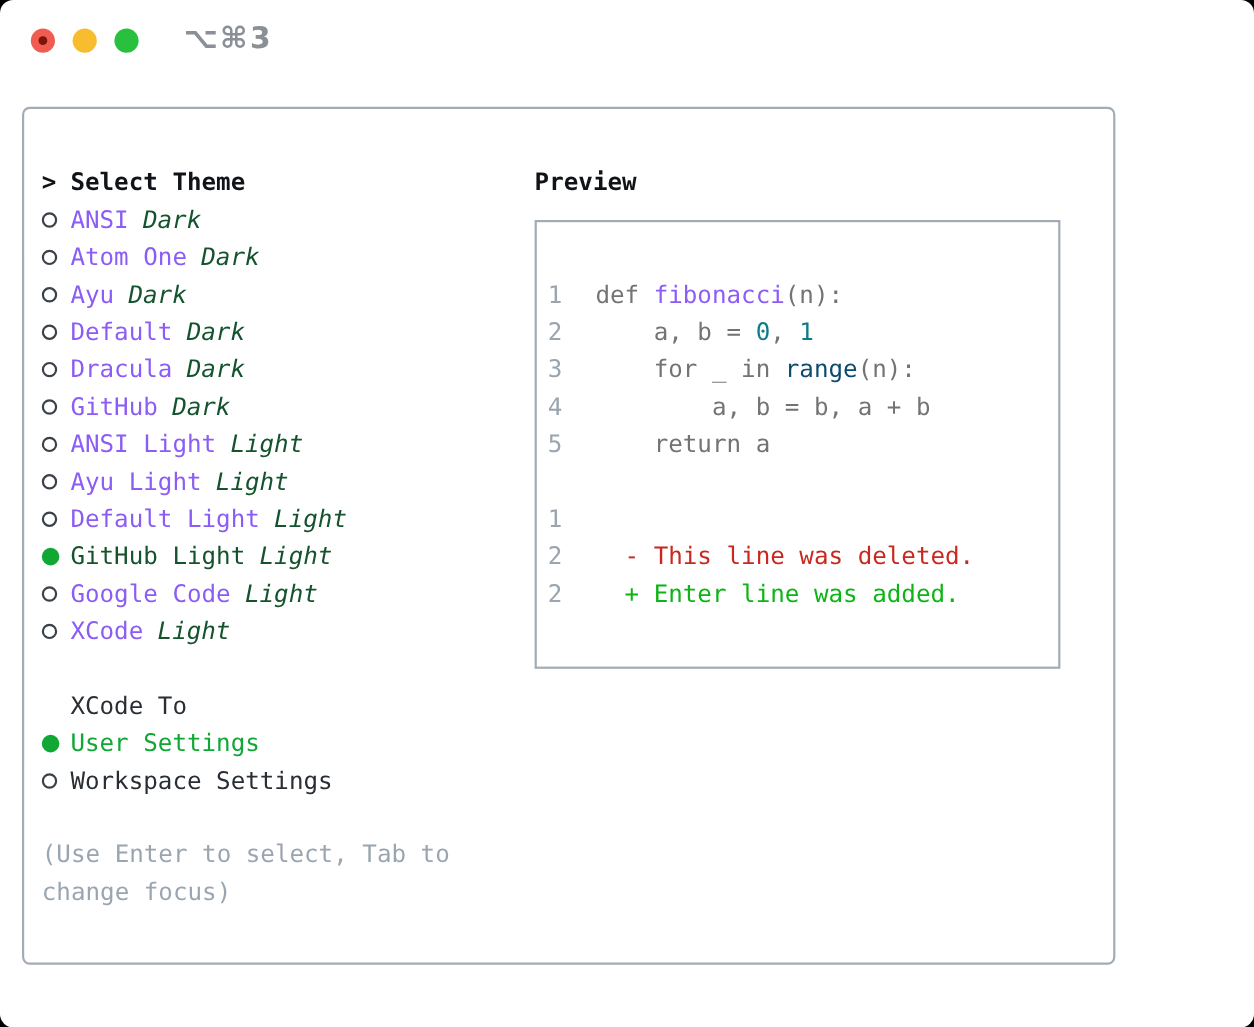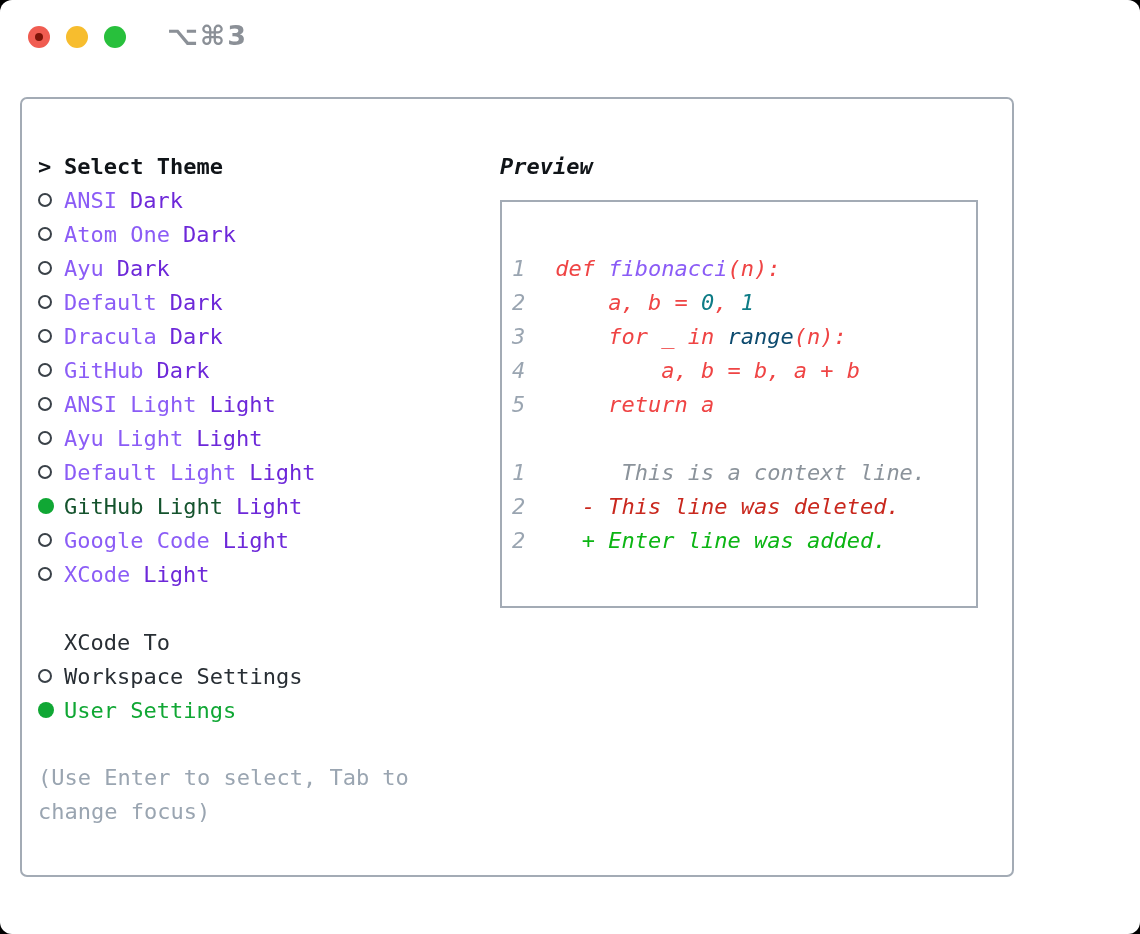--- a/index.html
+++ b/index.html
@@ -21,43 +21,43 @@
     position:absolute; left:167px; top:20px;
     font-family:"DejaVu Sans", sans-serif;
     font-size:27px; font-weight:bold; color:#8b9097; letter-spacing:2px;
   }
   
   .panel {
     position:absolute; left:20px; top:97px; width:994px; height:780px;
     border:2px solid #a3abb5; border-radius:7px; background:#fff;
   }
   .left-col { position:absolute; left:16px; top:50px; width:450px; }
-  .right-col { position:absolute; left:478px; top:50px; width:490px;font-style:italic; }
+  .right-col { position:absolute; left:464px; top:50px; width:490px; }
   .row { display:flex; align-items:center; height:34px; font-size:22px; color:#282e34; white-space:pre; }
   .marker { flex:0 0 26px; display:flex; align-items:center; }
   .radio { width:14px; height:14px; border:2.5px solid #3a4148; border-radius:50%; }
   .radio.on { width:16px; height:16px; border:none; background:#10a734; }
   .cursor-prefix { font-weight:bold; color:#101418; font-size:22px; }
   .hdr { font-weight:bold; color:#101418; }
   .t-name { color:#8b5cf6; }
   .t-name.sel { color:#14532d; }
-  .t-variant { color:#6d28d9; margin-left:13px; }
+  .t-variant { color:#14532d; margin-left:13px;font-style:italic; }
   .opt-label.sel { color:#10a734; }
   .gap34 { height:34px; }
   .hint { width:420px; font-size:22px; line-height:34px; color:#9aa5b1; white-space:normal; }
   
   .preview-hdr { height:34px; display:flex; align-items:center; font-size:22px; font-weight:bold; color:#101418; }
   .preview-box {
     margin-top:17px; width:478px; height:408px;
     border:2px solid #a3abb5; background:#fff;
     padding:49px 6px 0 10px; overflow:hidden;
   }
   .pline { display:flex; height:34px; align-items:center; font-size:22px; white-space:pre; }
   .lineno { flex:0 0 13px; margin-right:30px; color:#9aa5b1; text-align:right; }
-  .c-code    { color:#ef4444; }
+  .c-code    { color:#737373; }
   .c-func    { color:#8b5cf6; }
   .c-num     { color:#0e7c86; }
   .c-builtin { color:#0c4a6e; }
   .c-context { color:#8b939b; }
   .c-del     { color:#c9281e; }
   .c-add     { color:#0cb514; }
 </style>
 </head>
 <body>
 
@@ -98,38 +98,38 @@
         </div>
 
       <div class="gap34"></div>
 
       <div class="row">
         <span class="marker"></span>
         <span>XCode To</span>
       </div>
 
       <div id="apply-items">
+          <div class="row"><span class="marker"><span class="radio on"></span></span><span class="opt-label sel">User Settings</span></div>
           <div class="row"><span class="marker"><span class="radio"></span></span><span class="opt-label">Workspace Settings</span></div>
-          <div class="row"><span class="marker"><span class="radio on"></span></span><span class="opt-label sel">User Settings</span></div>
         </div>
 
       <div class="gap34"></div>
 
       <div class="hint">(Use Enter to select, Tab to change focus)</div>
     </div>
 
     <div class="right-col">
       <div class="preview-hdr">Preview</div>
       <div class="preview-box" id="preview-box">
           <div class="pline"><span class="lineno">1</span><span class="c-code">def </span><span class="c-func">fibonacci</span><span class="c-code">(n):</span></div>
           <div class="pline"><span class="lineno">2</span><span class="c-code">    a, b = </span><span class="c-num">0</span><span class="c-code">, </span><span class="c-num">1</span></div>
           <div class="pline"><span class="lineno">3</span><span class="c-code">    for _ in </span><span class="c-builtin">range</span><span class="c-code">(n):</span></div>
           <div class="pline"><span class="lineno">4</span><span class="c-code">        a, b = b, a + b</span></div>
           <div class="pline"><span class="lineno">5</span><span class="c-code">    return a</span></div>
           <div class="pline"><span class="lineno"></span></div>
-          <div class="pline"><span class="lineno">1</span><span class="c-context">     This is a context line.</span></div>
+          <div class="pline"><span class="lineno">1</span></div>
           <div class="pline"><span class="lineno">2</span><span class="c-del">  - This line was deleted.</span></div>
           <div class="pline"><span class="lineno">2</span><span class="c-add">  + Enter line was added.</span></div>
         </div>
     </div>
 
   </div>
 </div>
 
 </body></html>

